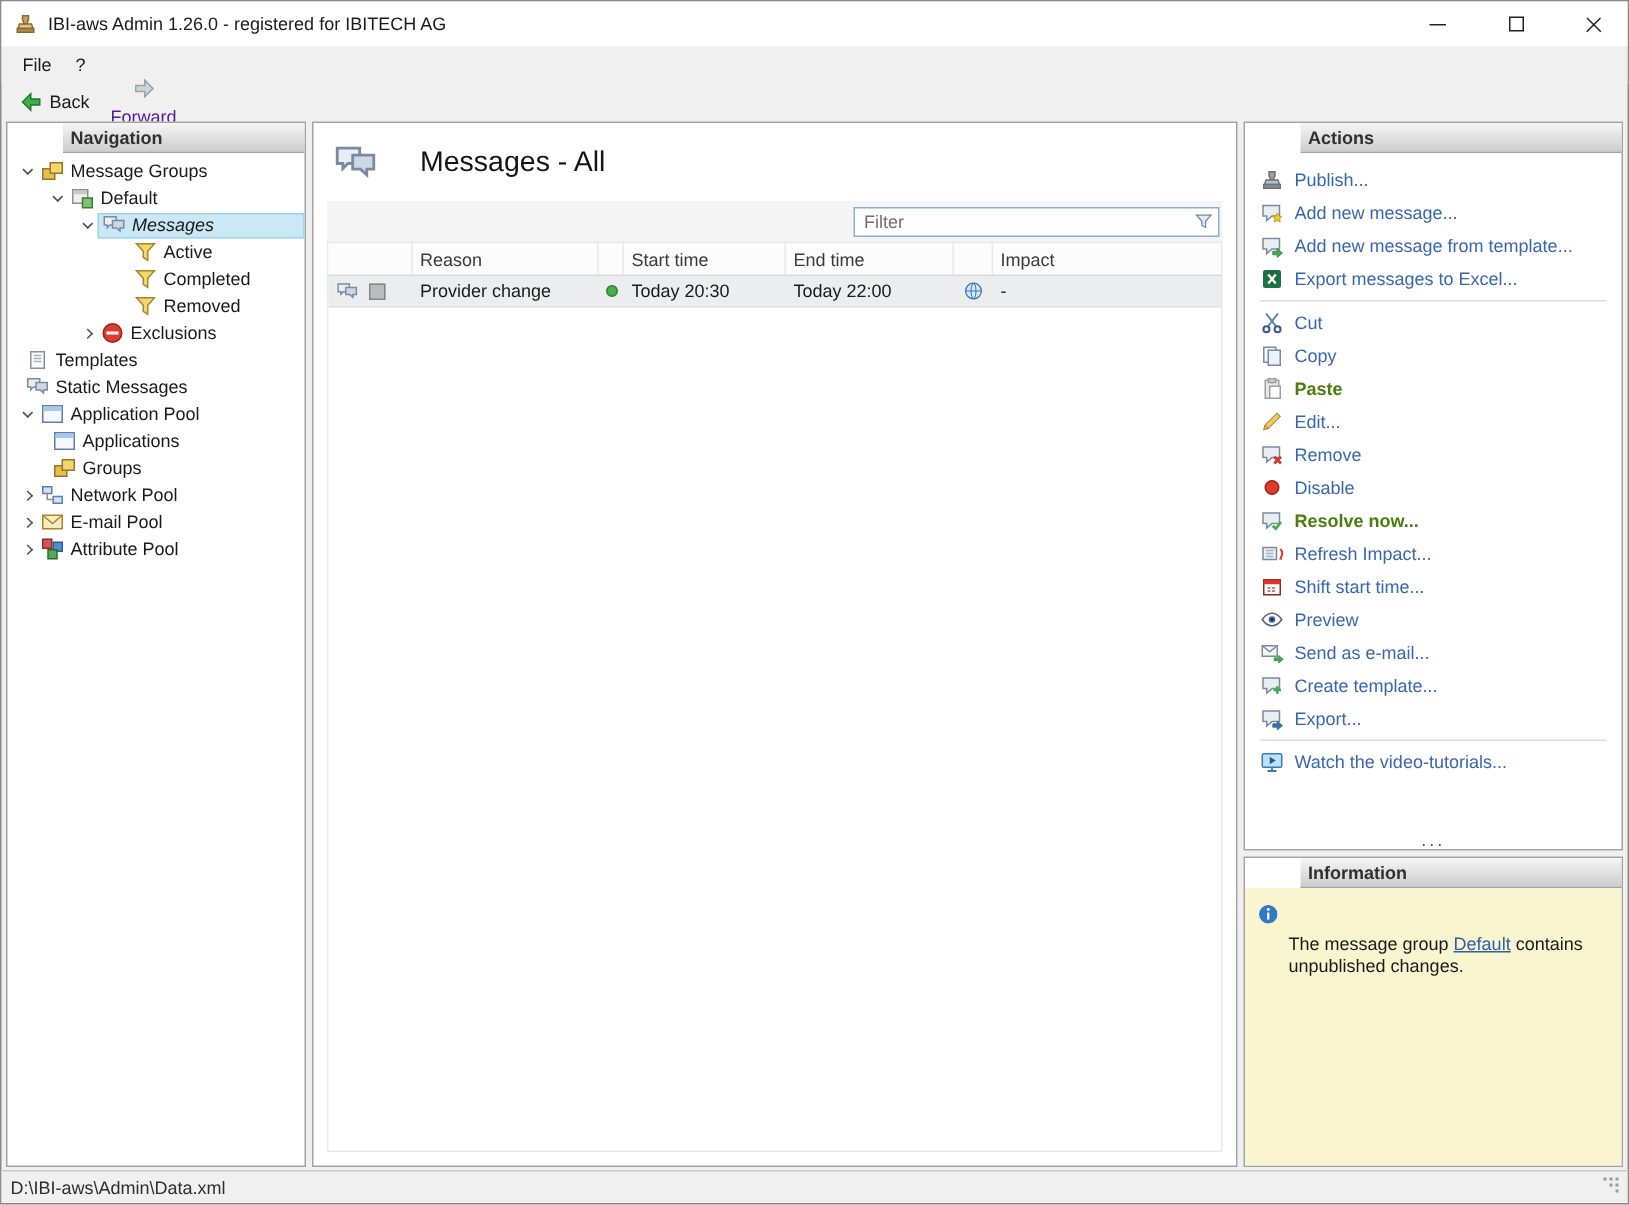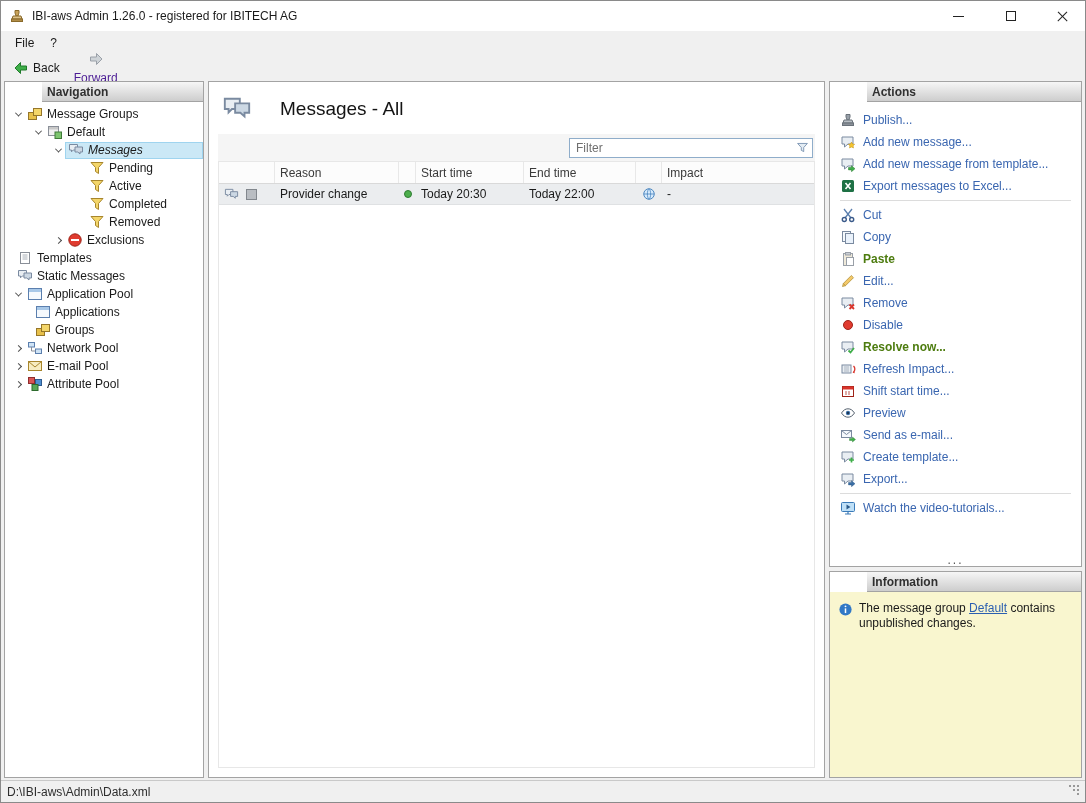--- a/index.html
+++ b/index.html
@@ -88,21 +88,21 @@
   .arow{display:flex;align-items:center;height:22px;min-height:22px;padding:0 8px 0 10px;}
   .aicon{width:16px;height:16px;min-width:16px;margin-right:7px;}
   .alabel{color:#3a66b0;white-space:nowrap;}
   .arow.dis .alabel{color:#4d7c0f;font-weight:bold;}
   .asep{border-top:1px solid #dcdcdc;margin:3px 10px;}
   .adots{margin-top:auto;align-self:center;color:#555;letter-spacing:2px;line-height:9px;padding-bottom:1px;}
 
   .infopanel{height:207px;min-height:207px;}
   .ibody{flex:1;background:#f9f6cf;padding:9px 8px;display:flex;gap:6px;align-items:flex-start;}
   .iicon{width:15px;height:15px;min-width:15px;margin-top:1px;}
-  .itext{line-height:15px;}
+  .itext{line-height:15px;margin-top:21px;}
   .ilink{color:#2b5fb0;text-decoration:underline;}
 
   
   .statusbar{height:22px;min-height:22px;background:#f0f0f0;border-top:1px solid #c9c9c9;
              display:flex;align-items:center;padding-left:6px;position:relative;color:#2e2e2e;}
   .grip{position:absolute;right:14px;bottom:15px;width:2px;height:2px;background:#999;
         box-shadow:4px 0 #999,8px 0 #999,4px 4px #999,8px 4px #999,8px 8px #999;}
 </style>
 </head>
 <body>
@@ -235,28 +235,20 @@
               <i></i>
             </span>
           <span class="rowbody sel">
             <svg class="ticon">
                 <use href="#i-bubbles"></use>
               </svg>
             <span class="tlabel">Messages</span>
           </span>
         </div>
 
-        <div class="trow" style="padding-left:82px">
-          <span class="rowbody">
-            <svg class="ticon">
-                <use href="#i-funnel"></use>
-              </svg>
-            <span class="tlabel">Pending</span>
-          </span>
-        </div>
 
         <div class="trow" style="padding-left:82px">
           <span class="rowbody">
             <svg class="ticon">
                 <use href="#i-funnel"></use>
               </svg>
             <span class="tlabel">Active</span>
           </span>
         </div>
 

